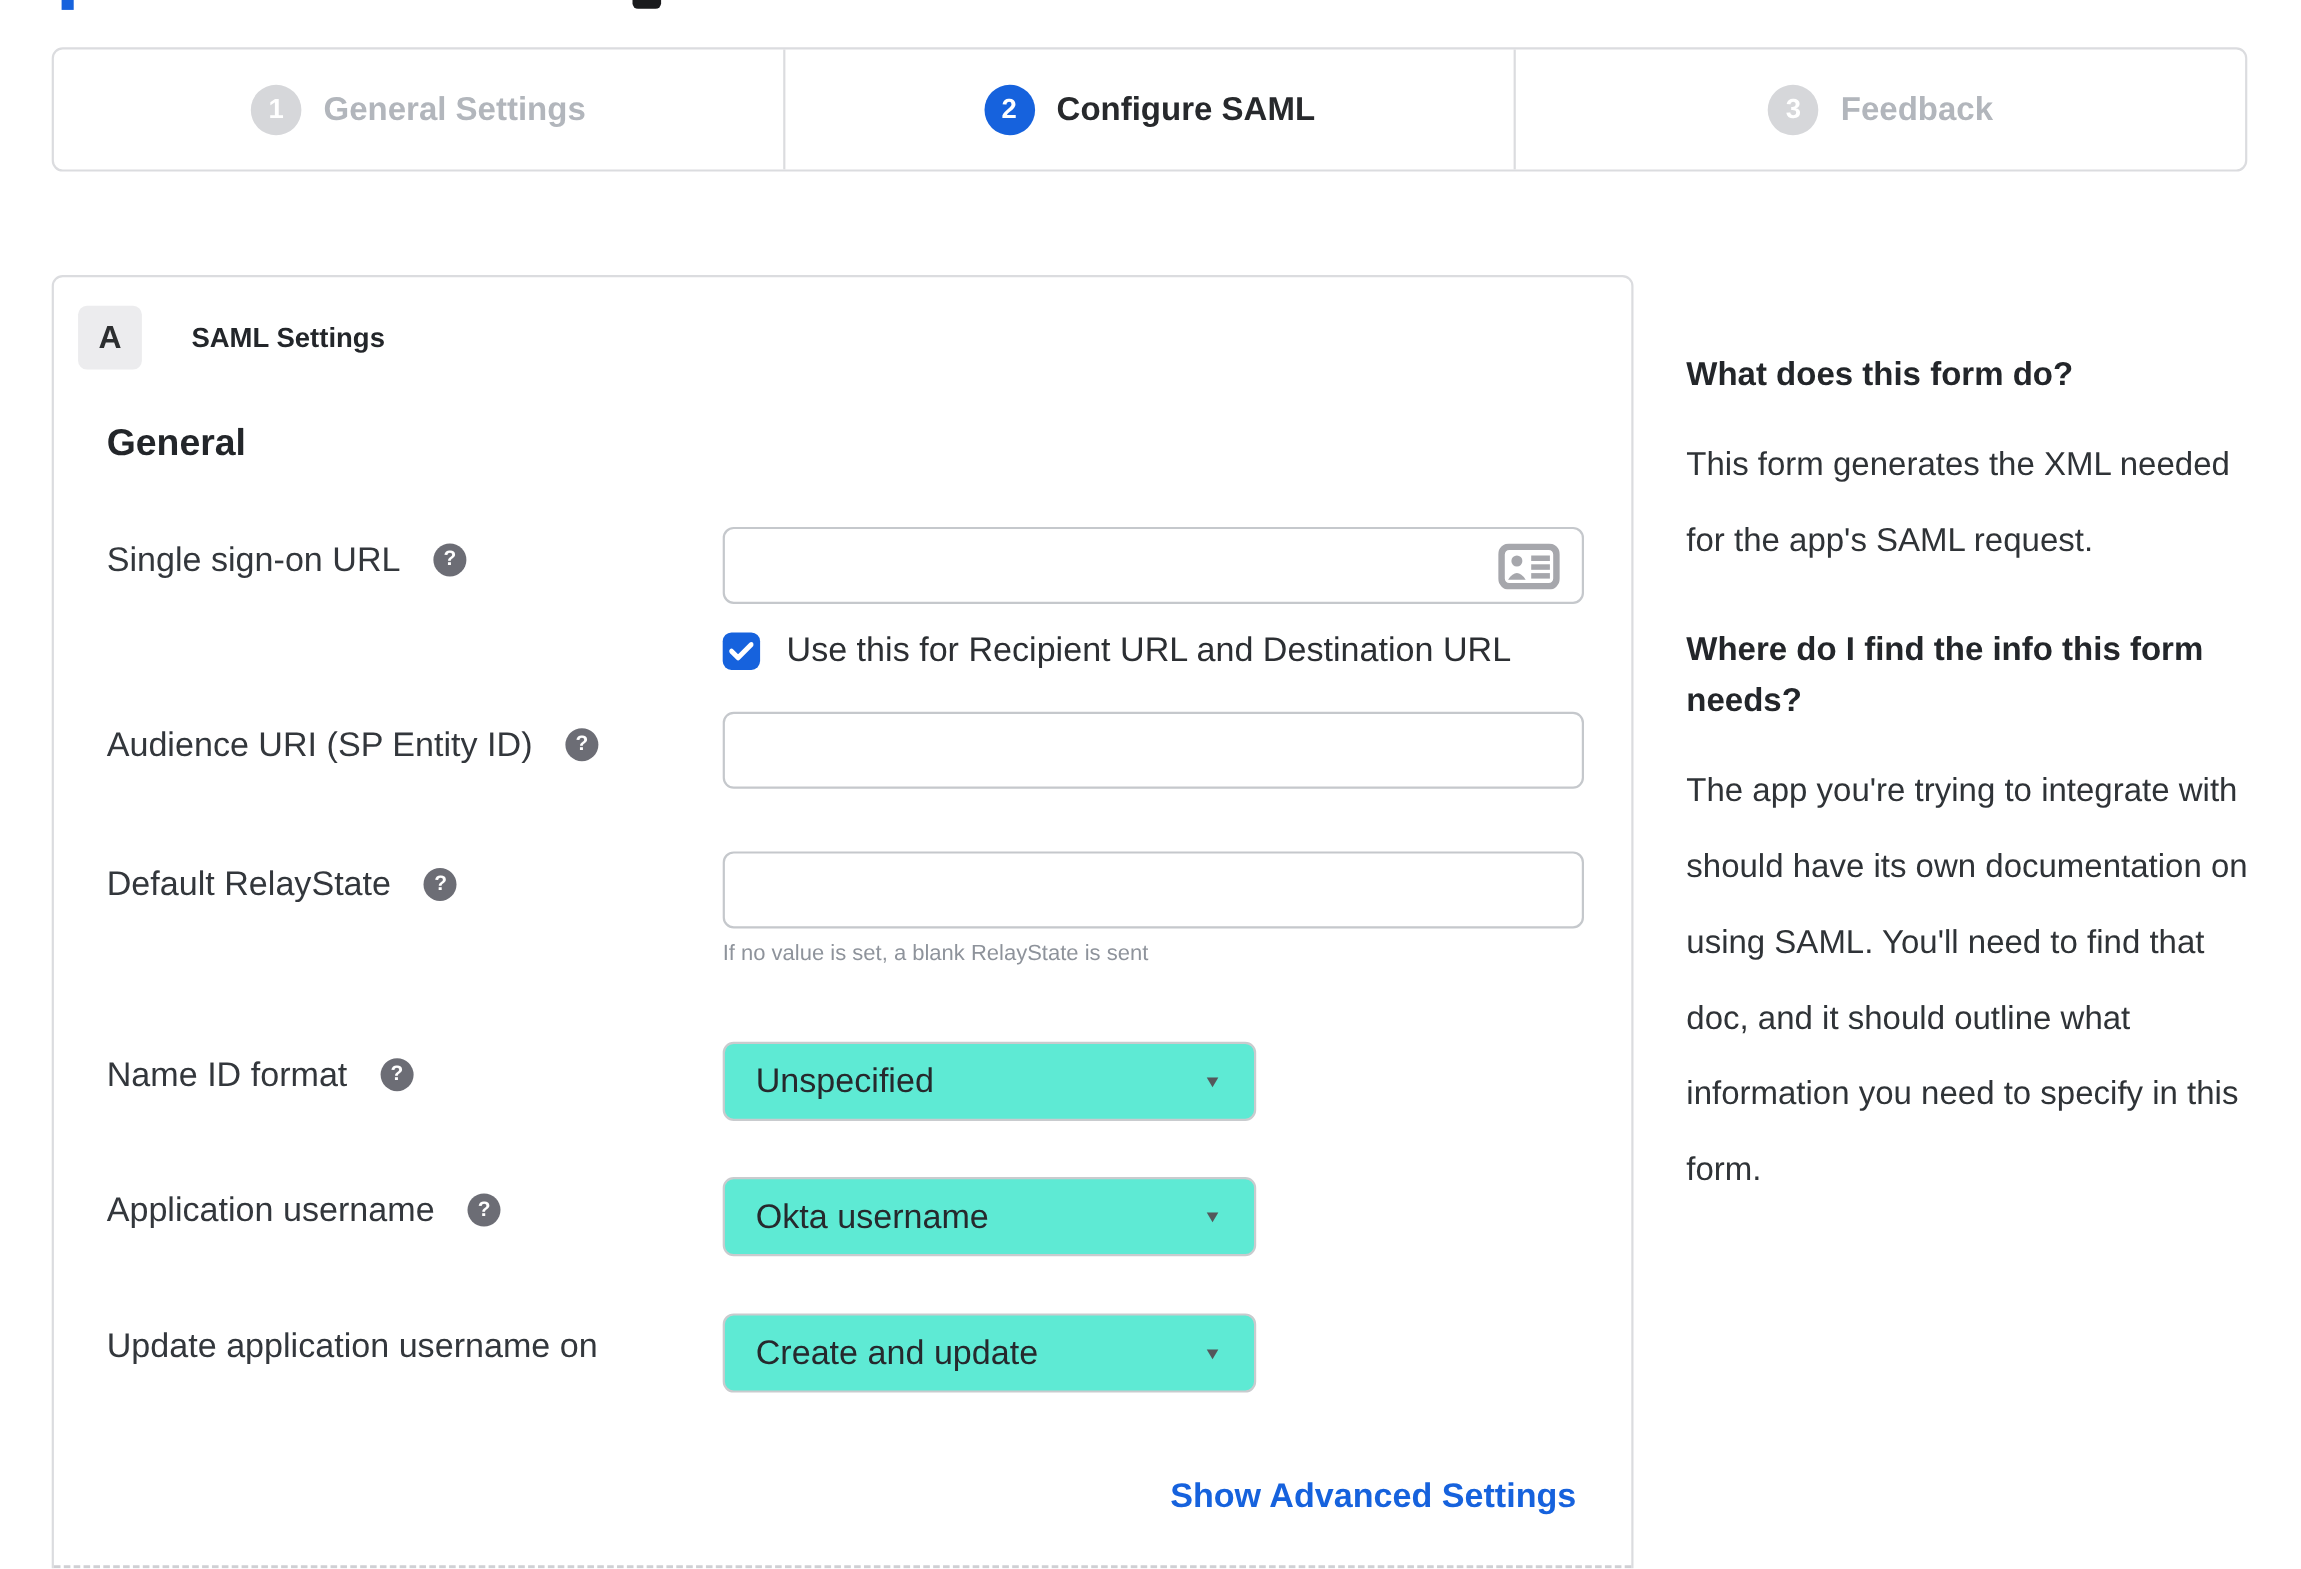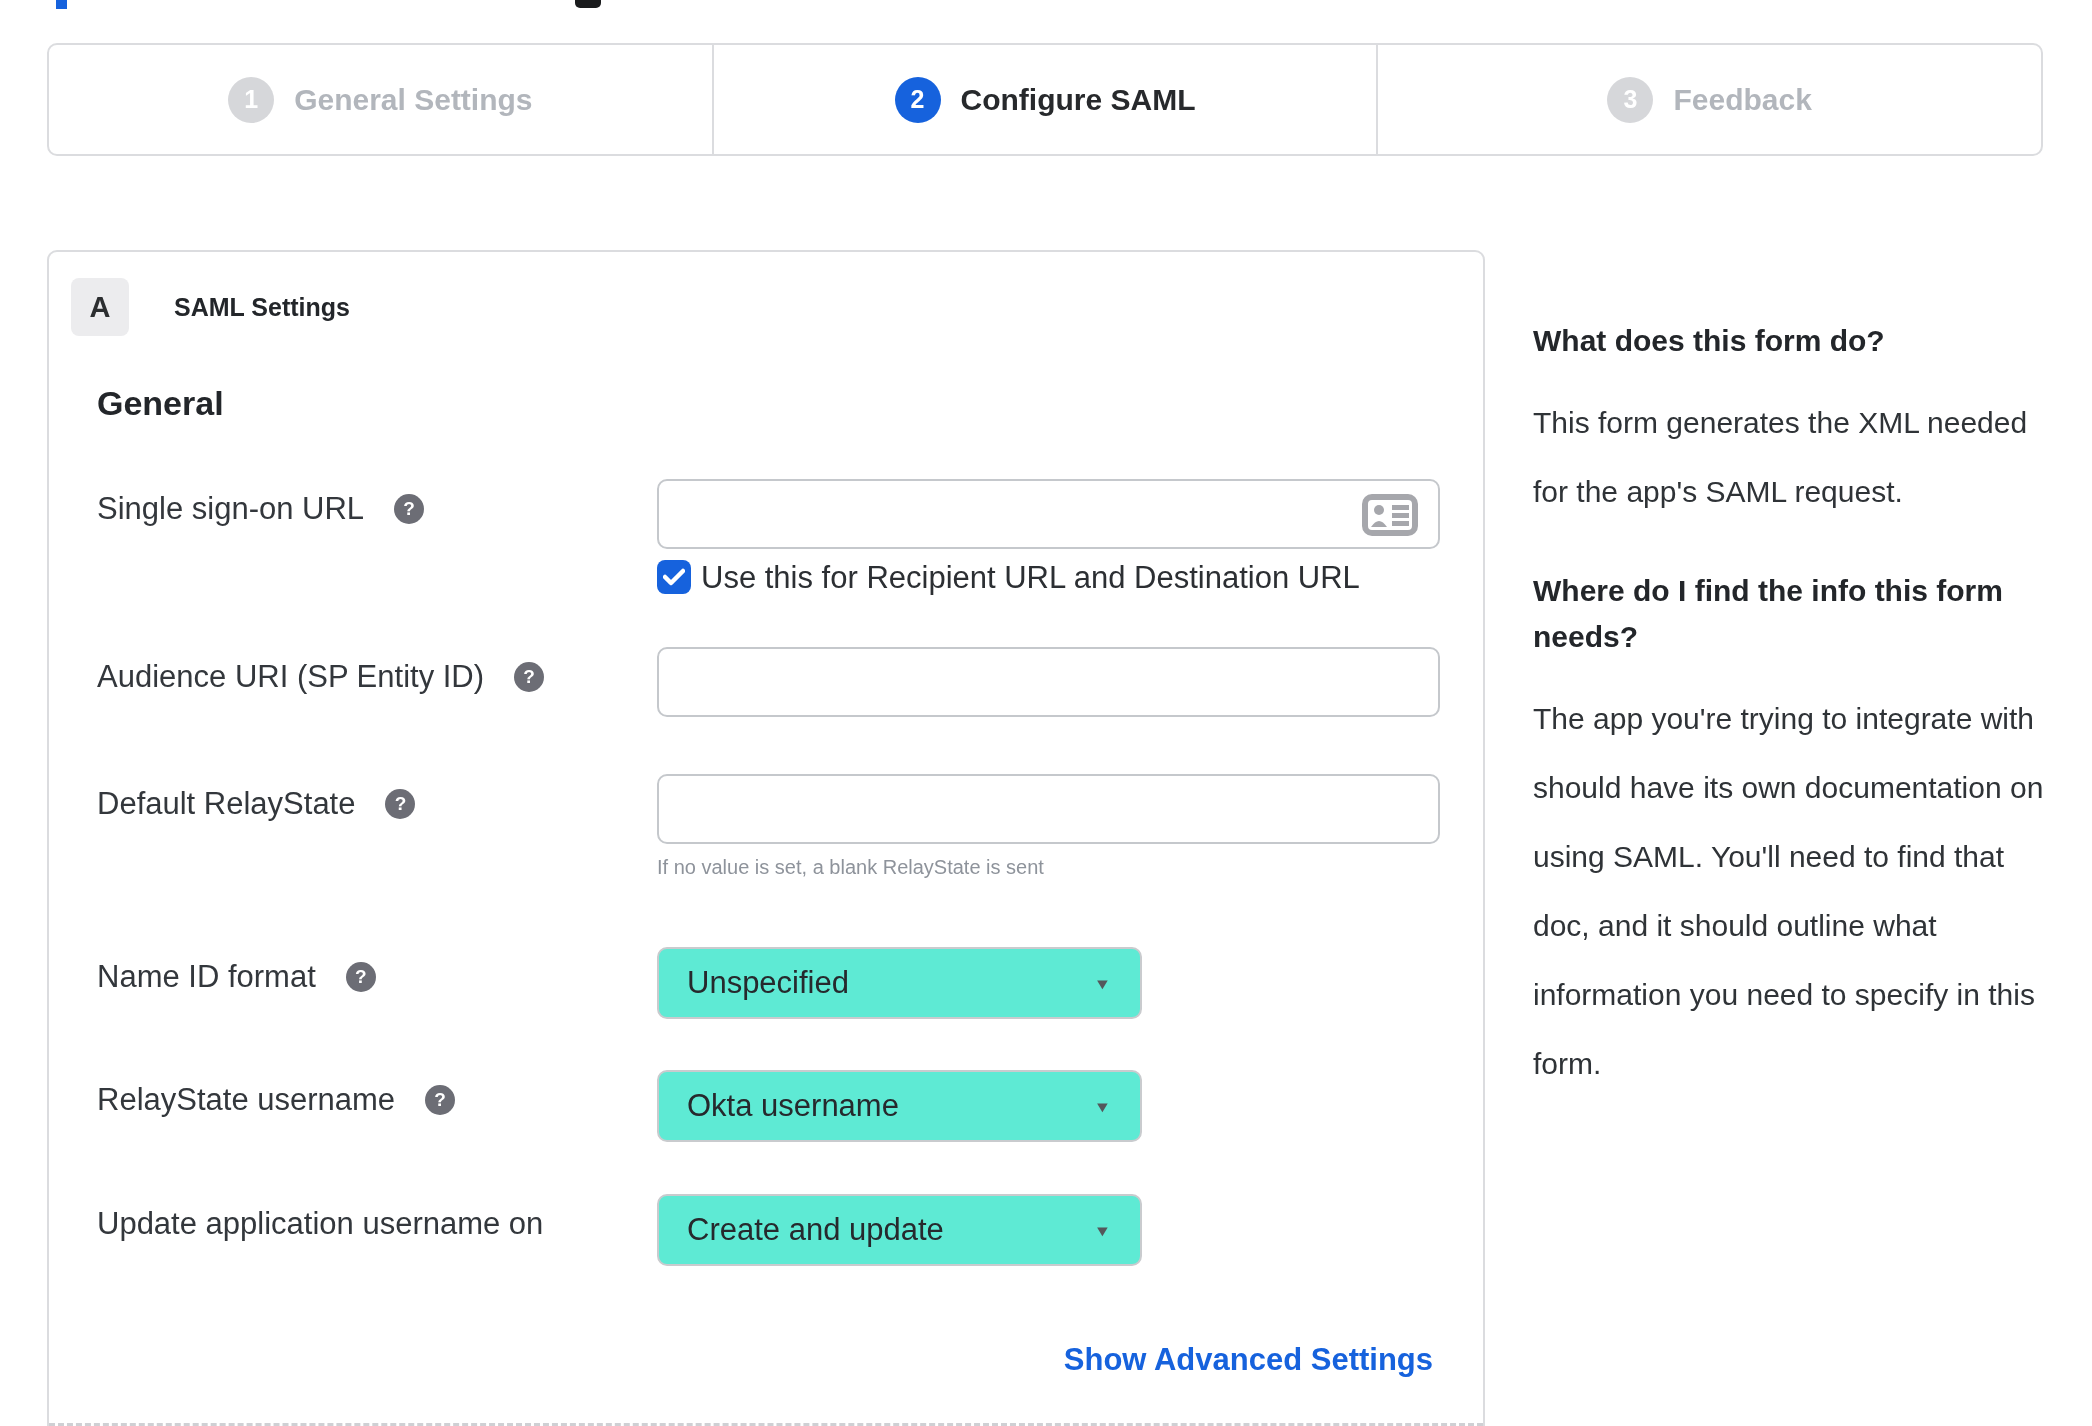--- a/index.html
+++ b/index.html
@@ -52,21 +52,21 @@
   }
   .control{ position:absolute; left:560px; top:0; }
 
   .text-input{
     width:783px; height:70px; border:2px solid #c5c8cc; border-radius:10px; background:#fff;
     font-family:inherit; font-size:31px; color:#33373c; padding:0 26px; outline:none; display:block;
   }
   .input-wrap{ position:relative; width:783px; }
   .card-icon{ position:absolute; right:22px; top:15px; pointer-events:none; }
 
-  .checkbox-row{ display:flex; align-items:flex-start; gap:10px; }
+  .checkbox-row{ display:flex; align-items:flex-end; gap:24px;margin-top:13px; }
   .checkbox{
     width:34px; height:34px; border-radius:8px; background:#1662dd;
     display:flex; align-items:center; justify-content:center; cursor:pointer; flex:0 0 auto;
   }
   .checkbox-label{ font-size:31px; color:#2c2f33; }
 
   .helper-text{ margin-top:12px; font-size:20px; color:#8e939b; }
 
   .select{
     width:485px; height:72px; border:2px solid #c9cbce; border-radius:10px; background:#5eead4;
@@ -180,21 +180,21 @@
       <div class="control">
         <div class="select">
           <span class="select-value">Unspecified</span>
           <span class="select-arrow">▼</span>
         </div>
       </div>
     </div>
 
     <div class="row" style="top:818px;">
       <div class="field-label-wrap">
-        <span class="field-label">RelayState username</span>
+        <span class="field-label">Application username</span>
         <span class="help-icon">?</span>
       </div>
       <div class="control">
         <div class="select">
           <span class="select-value">Okta username</span>
           <span class="select-arrow">▼</span>
         </div>
       </div>
     </div>
 

